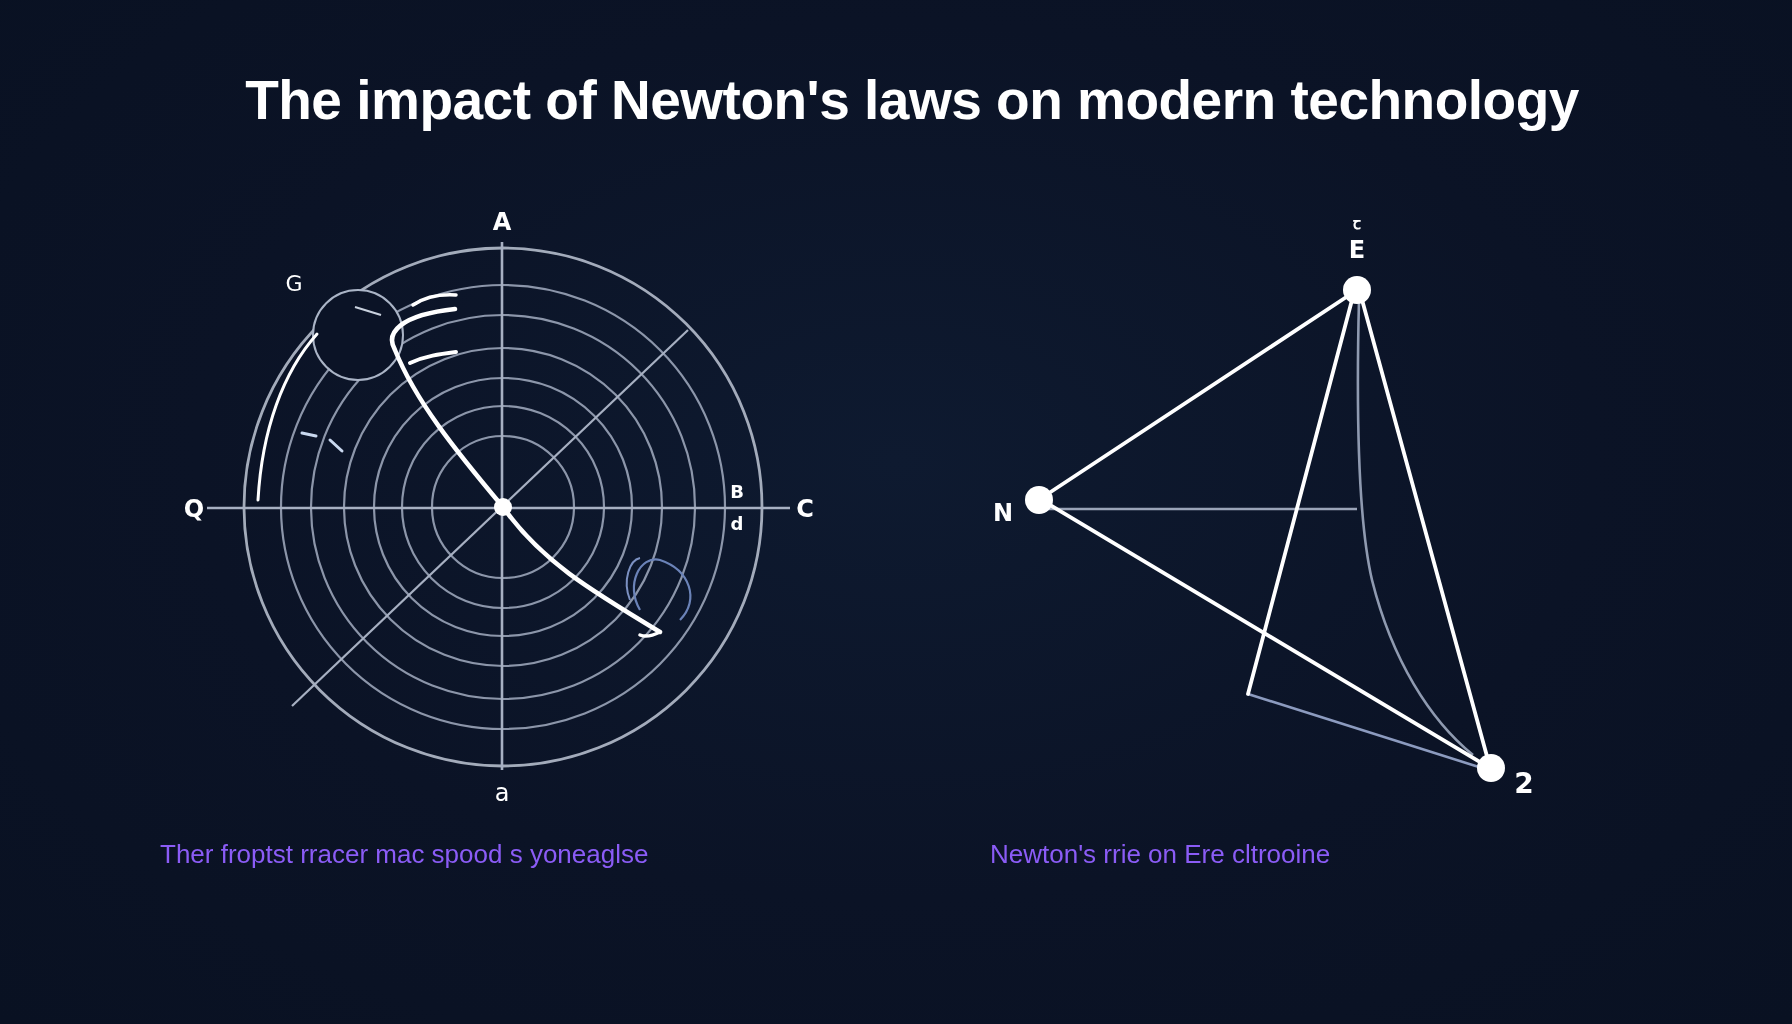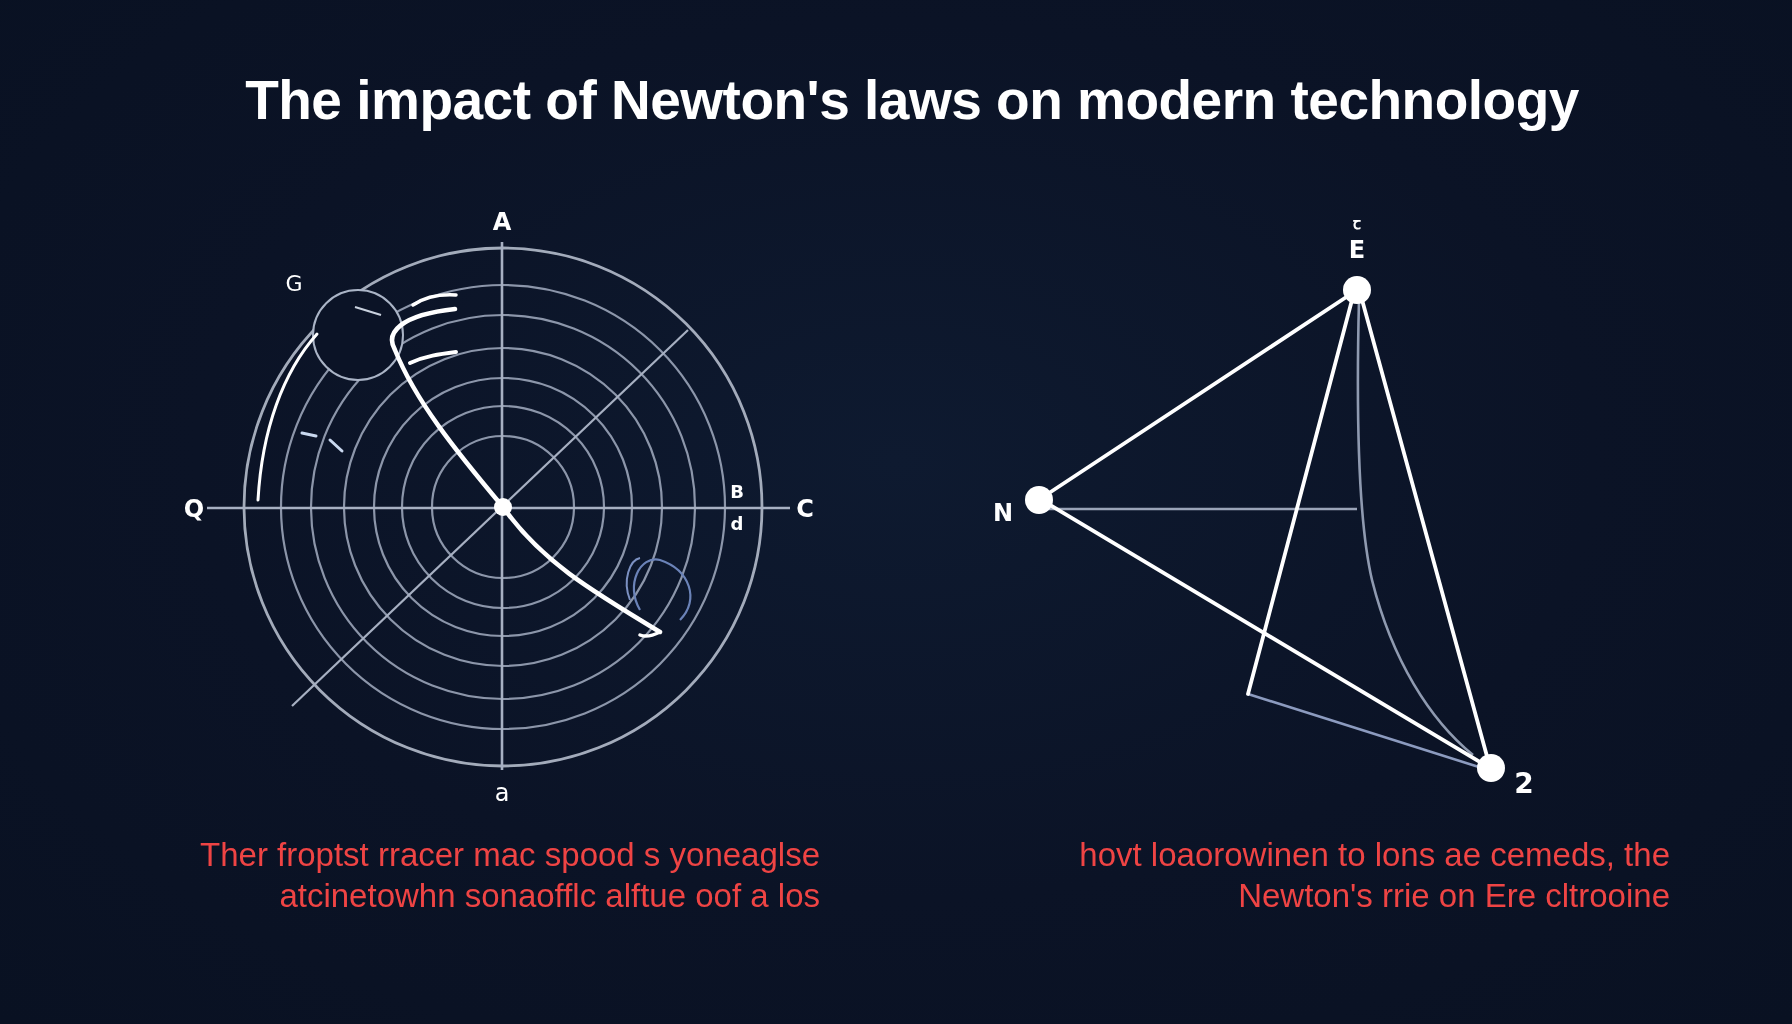--- a/index.html
+++ b/index.html
@@ -15,22 +15,22 @@
     background: radial-gradient(ellipse at 50% 45%, #0e1a30 0%, #0b1326 55%, #091122 100%);
   }
   .title {
     position: absolute; left: 16px; top: 68px; width: 1792px;
     text-align: center;
     font-size: 55px; font-weight: bold; letter-spacing: -0.5px;
     color: #ffffff;
   }
   svg.diagram { position: absolute; left: 0; top: 0; }
   .caption {
-    position: absolute; text-align: right;
-    font-size: 33px; line-height: 41px; color: #ef4444;
+    position: absolute; text-align: left;
+    font-size: 26px; line-height: 41px; color: #8b5cf6;
   }
   .caption-left { left: 160px; top: 834px; width: 660px; }
   .caption-right { left: 990px; top: 834px; width: 680px; }
   .caption .line { display: block; white-space: nowrap; }
   .label { font-family: "DejaVu Sans", sans-serif; font-size: 24px; fill: #ffffff; font-weight: bold; }
 </style>
 </head>
 <body>
 
 <div class="bg-glow"></div>
@@ -103,19 +103,17 @@
 
     <text class="label" x="1357" y="258" text-anchor="middle">E</text>
     <text class="label" x="1357" y="229" text-anchor="middle" style="font-size:16px">ꞇ</text>
     <text class="label" x="1003" y="521" text-anchor="middle">N</text>
     <text class="label" x="1524" y="793" text-anchor="middle" style="font-size:28px">2</text>
   </g>
 </svg>
 
 <div class="caption caption-left">
   <span class="line">Ther froptst rracer mac spood s yoneaglse</span>
-  <span class="line">atcinetowhn sonaofflc alftue oof a los</span>
 </div>
 
 <div class="caption caption-right">
-  <span class="line">hovt loaorowinen to lons ae cemeds, the</span>
   <span class="line">Newton's rrie on Ere cltrooine</span>
 </div>
 
 </body></html>

